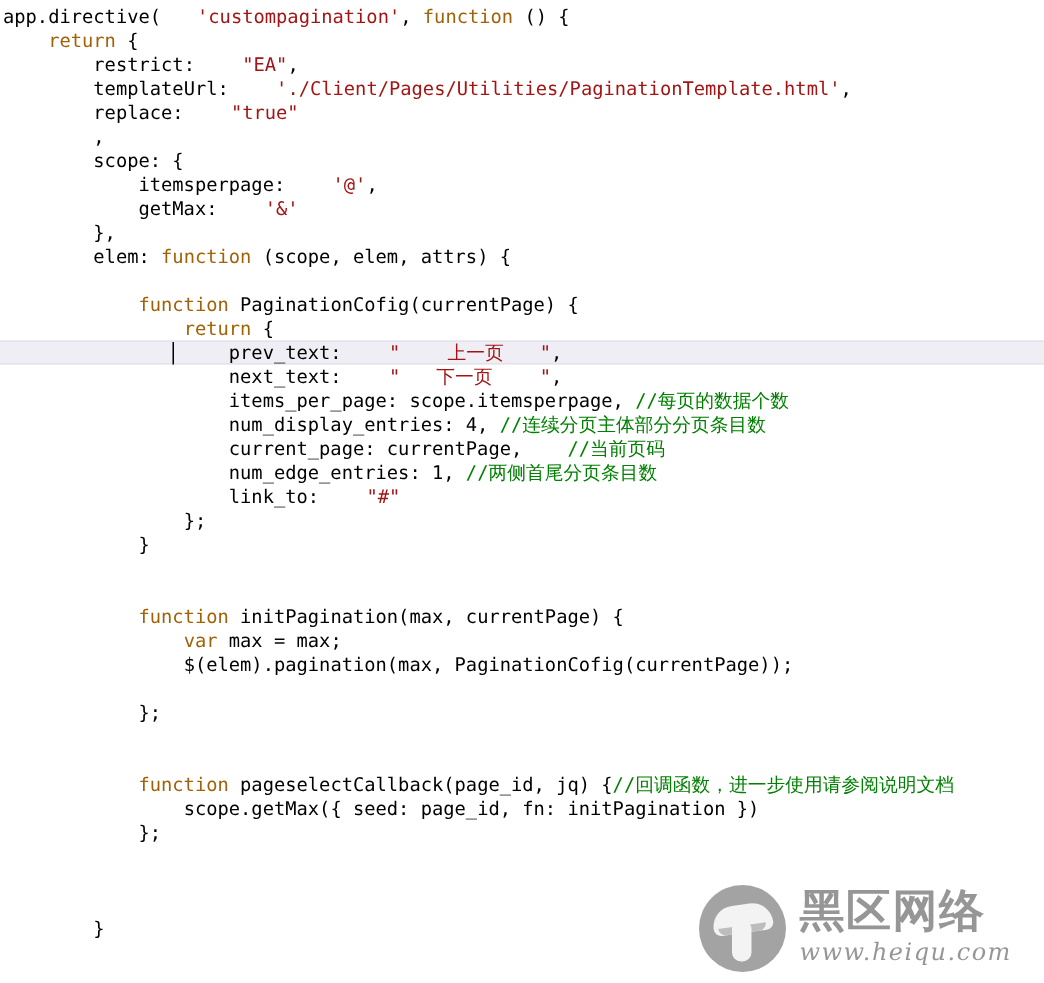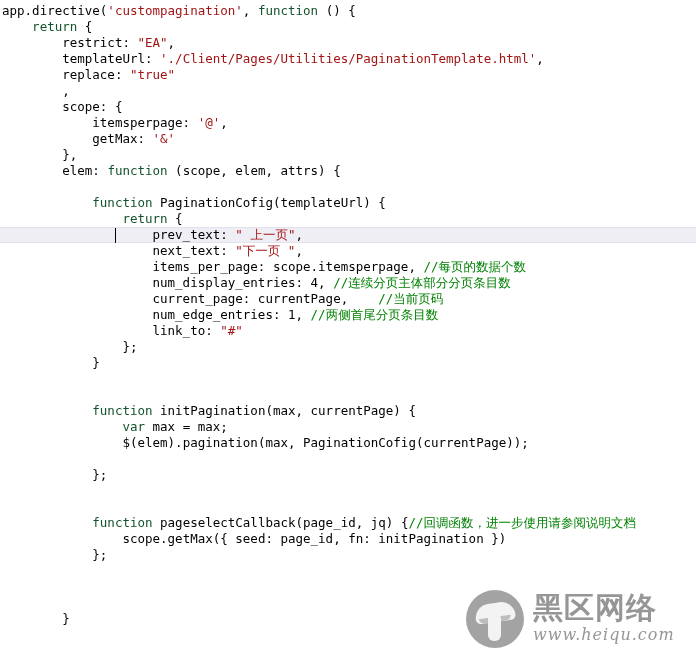--- a/index.html
+++ b/index.html
@@ -46,22 +46,22 @@
     box-sizing: content-box;
   }
   .caret {
     position: absolute;
     left: 115px;
     top: 0px;
     width: 1px;
     height: 15px;
     background: #000000;
   }
-  .kw { color: #14532d; }
-  .str { color: #a31515; }
+  .kw { color: #a16207; }
+  .str { color: #a31515; margin-left: 24px; }
   .cmt { color: #008000; }
   .plain { color: #000000; }
   .cjk {
     font-family: "DejaVu Sans", "Liberation Sans", sans-serif;
     font-size: 12.5px;
   }
   
   #watermark {
     position: absolute;
     left: 466px;
@@ -143,21 +143,21 @@
       <div class="line"><span>        </span><span class="plain">restrict: </span><span class="str">"EA"</span><span class="plain">,</span></div>
       <div class="line"><span>        </span><span class="plain">templateUrl: </span><span class="str">'./Client/Pages/Utilities/PaginationTemplate.html'</span><span class="plain">,</span></div>
       <div class="line"><span>        </span><span class="plain">replace: </span><span class="str">"true"</span></div>
       <div class="line"><span>        </span><span class="plain">,</span></div>
       <div class="line"><span>        </span><span class="plain">scope: {</span></div>
       <div class="line"><span>            </span><span class="plain">itemsperpage: </span><span class="str">'@'</span><span class="plain">,</span></div>
       <div class="line"><span>            </span><span class="plain">getMax: </span><span class="str">'&amp;'</span></div>
       <div class="line"><span>        </span><span class="plain">},</span></div>
       <div class="line"><span>        </span><span class="plain">elem: </span><span class="kw">function</span><span class="plain"> (scope, elem, attrs) {</span></div>
       <div class="line"><span></span>&nbsp;</div>
-      <div class="line"><span>            </span><span class="kw">function</span><span class="plain"> PaginationCofig(templateUrl) {</span></div>
+      <div class="line"><span>            </span><span class="kw">function</span><span class="plain"> PaginationCofig(currentPage) {</span></div>
       <div class="line"><span>                </span><span class="kw">return</span><span class="plain"> {</span></div>
       <div class="line current"><span class="caret"></span><span>                    </span><span class="plain">prev_text: </span><span class="str">" </span><span class="str cjk">上一页</span><span class="str">"</span><span class="plain">,</span></div>
       <div class="line"><span>                    </span><span class="plain">next_text: </span><span class="str">"</span><span class="str cjk">下一页</span><span class="str"> "</span><span class="plain">,</span></div>
       <div class="line"><span>                    </span><span class="plain">items_per_page: scope.itemsperpage, </span><span class="cmt">//</span><span class="cmt cjk">每页的数据个数</span></div>
       <div class="line"><span>                    </span><span class="plain">num_display_entries: 4, </span><span class="cmt">//</span><span class="cmt cjk">连续分页主体部分分页条目数</span></div>
       <div class="line"><span>                    </span><span class="plain">current_page: currentPage,    </span><span class="cmt">//</span><span class="cmt cjk">当前页码</span></div>
       <div class="line"><span>                    </span><span class="plain">num_edge_entries: 1, </span><span class="cmt">//</span><span class="cmt cjk">两侧首尾分页条目数</span></div>
       <div class="line"><span>                    </span><span class="plain">link_to: </span><span class="str">"#"</span></div>
       <div class="line"><span>                </span><span class="plain">};</span></div>
       <div class="line"><span>            </span><span class="plain">}</span></div>

